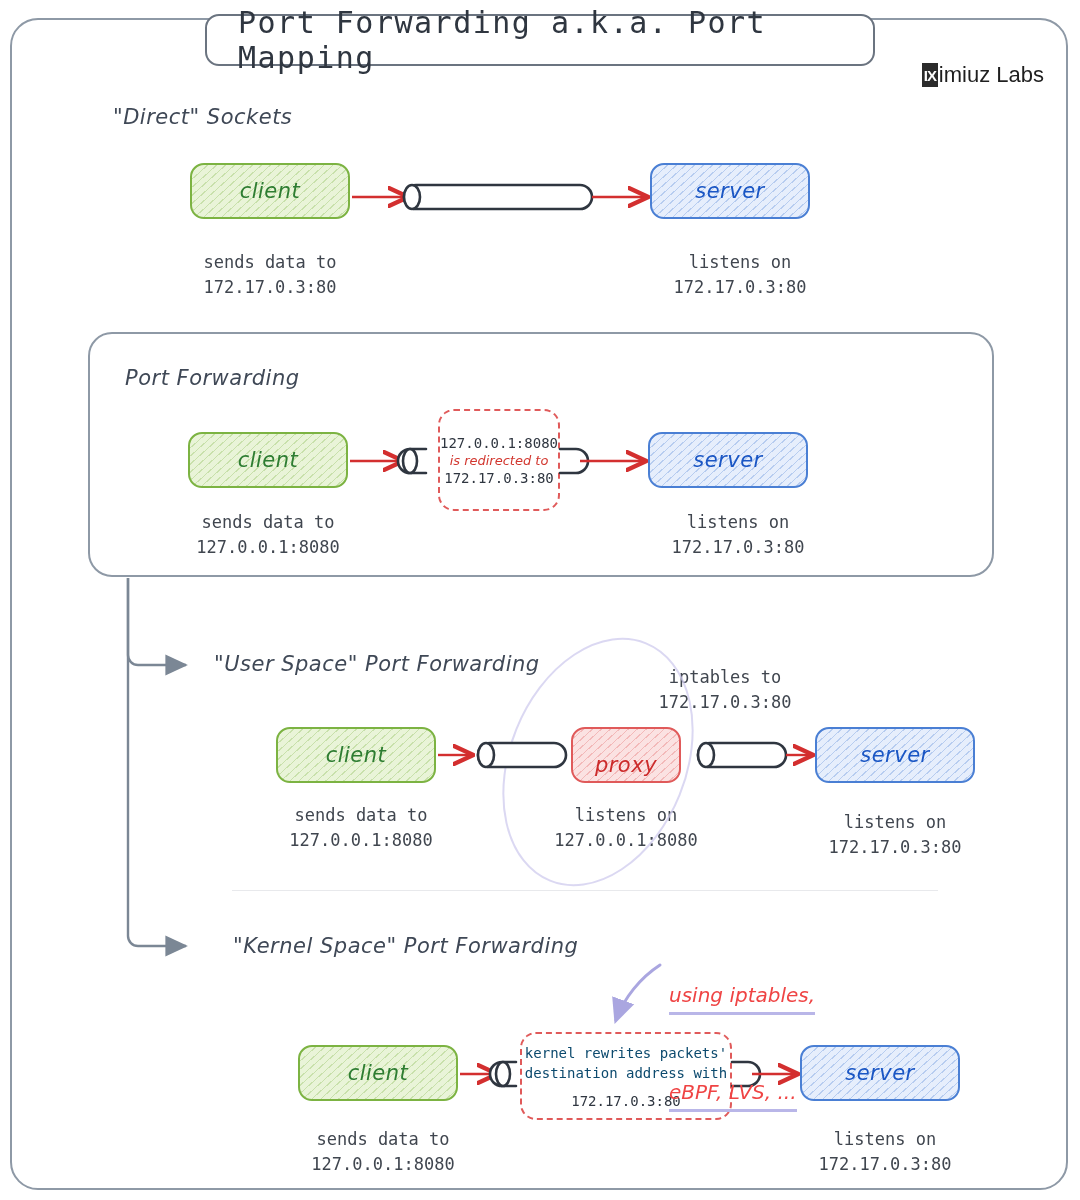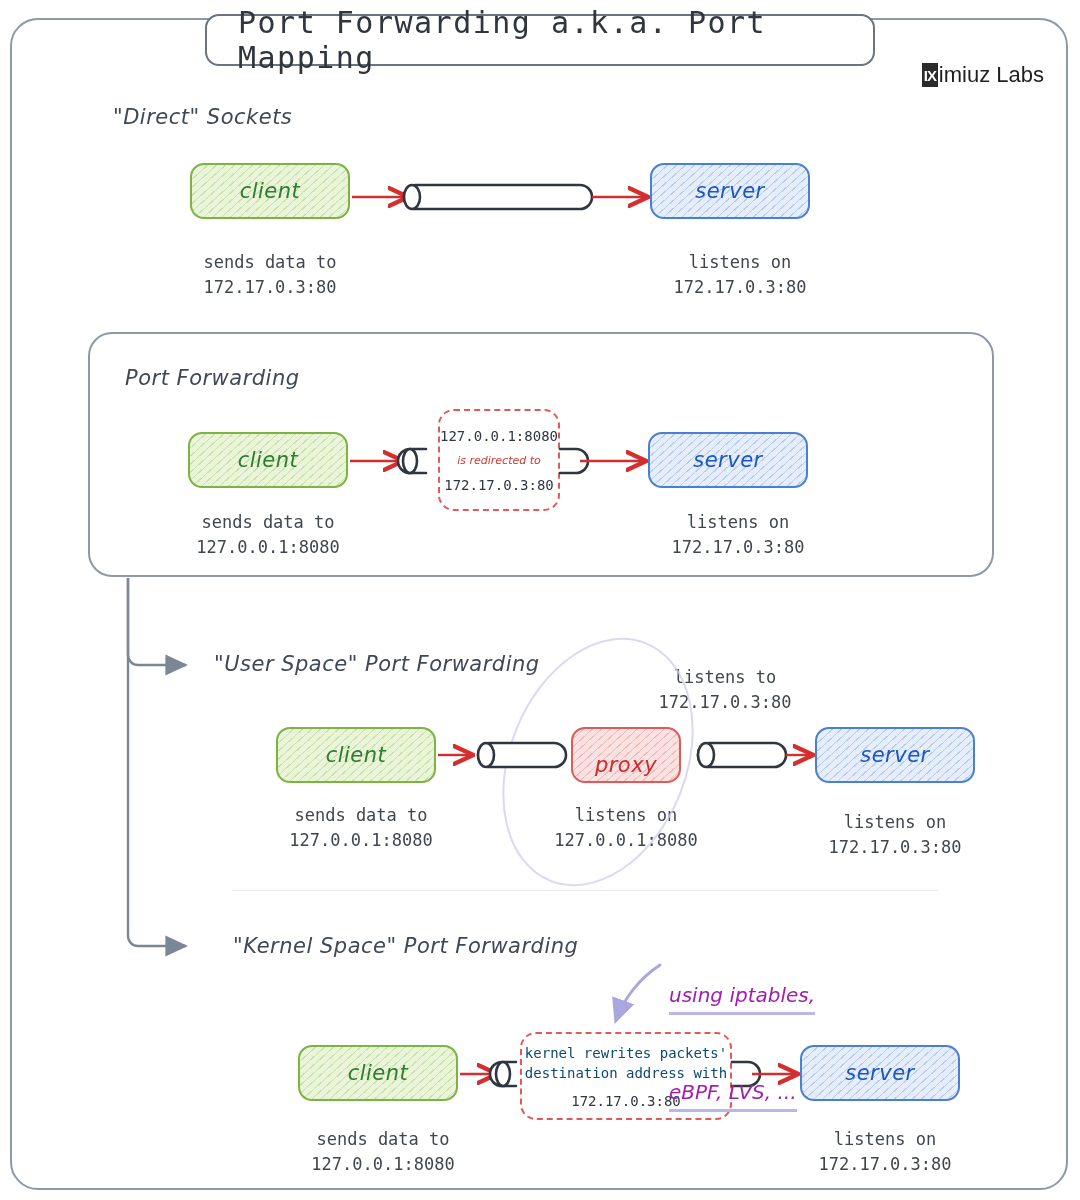--- a/index.html
+++ b/index.html
@@ -140,24 +140,24 @@
   }
   .dashbox .addr {
     font-family: "DejaVu Sans Mono", monospace;
     font-size: 14px;
     color: #2f3640;
     white-space: nowrap;
   }
   .dashbox .redir {
     font-family: "DejaVu Sans", sans-serif;
     font-style: italic;
-    font-size: 11px;
+    font-size: 13px;
     color: #d2372f;
     white-space: nowrap;
-    margin: 10px 0;
+    margin: 2px 0;
   }
   .dashbox .kmsg {
     font-family: "DejaVu Sans Mono", monospace;
     font-size: 14px;
     color: #0c4a6e;
     line-height: 1.45;
     text-align: center;
     white-space: pre;
   }
 
@@ -168,21 +168,21 @@
     pointer-events: none;
     z-index: 4;
   }
 
   
   .annot {
     position: absolute;
     font-family: "DejaVu Sans", sans-serif;
     font-style: italic;
     font-size: 20px;
-    color: #a21caf;
+    color: #ef4444;
     line-height: 1.55;
     white-space: pre;
     z-index: 5;
   }
   .annot .u {
     display: inline-block;
     border-bottom: 3px solid #b9b6e8;
     padding-bottom: 1px;
   }
 
@@ -241,21 +241,21 @@
   </div>
 
   <div class="node node-server" style="left:648px; top:432px; width:160px; height:56px;">
     <span>server</span>
   </div>
   <div class="caption" style="left:648px; top:510px; width:180px;">listens on
 172.17.0.3:80</div>
 
   <div class="section-head" style="left:214px; top:652px;">"User Space" Port Forwarding</div>
 
-  <div class="caption" style="left:630px; top:665px; width:190px; font-size:17px;">listens to
+  <div class="caption" style="left:630px; top:665px; width:190px; font-size:17px;">iptables to
 172.17.0.3:80</div>
 
   <div class="node node-client" style="left:276px; top:727px; width:160px; height:56px;">
     <span>client</span>
   </div>
   <div class="caption" style="left:271px; top:803px; width:180px;">sends data to
 127.0.0.1:8080</div>
 
   <div class="node node-proxy" style="left:571px; top:727px; width:110px; height:56px;">
     <span>proxy</span>

